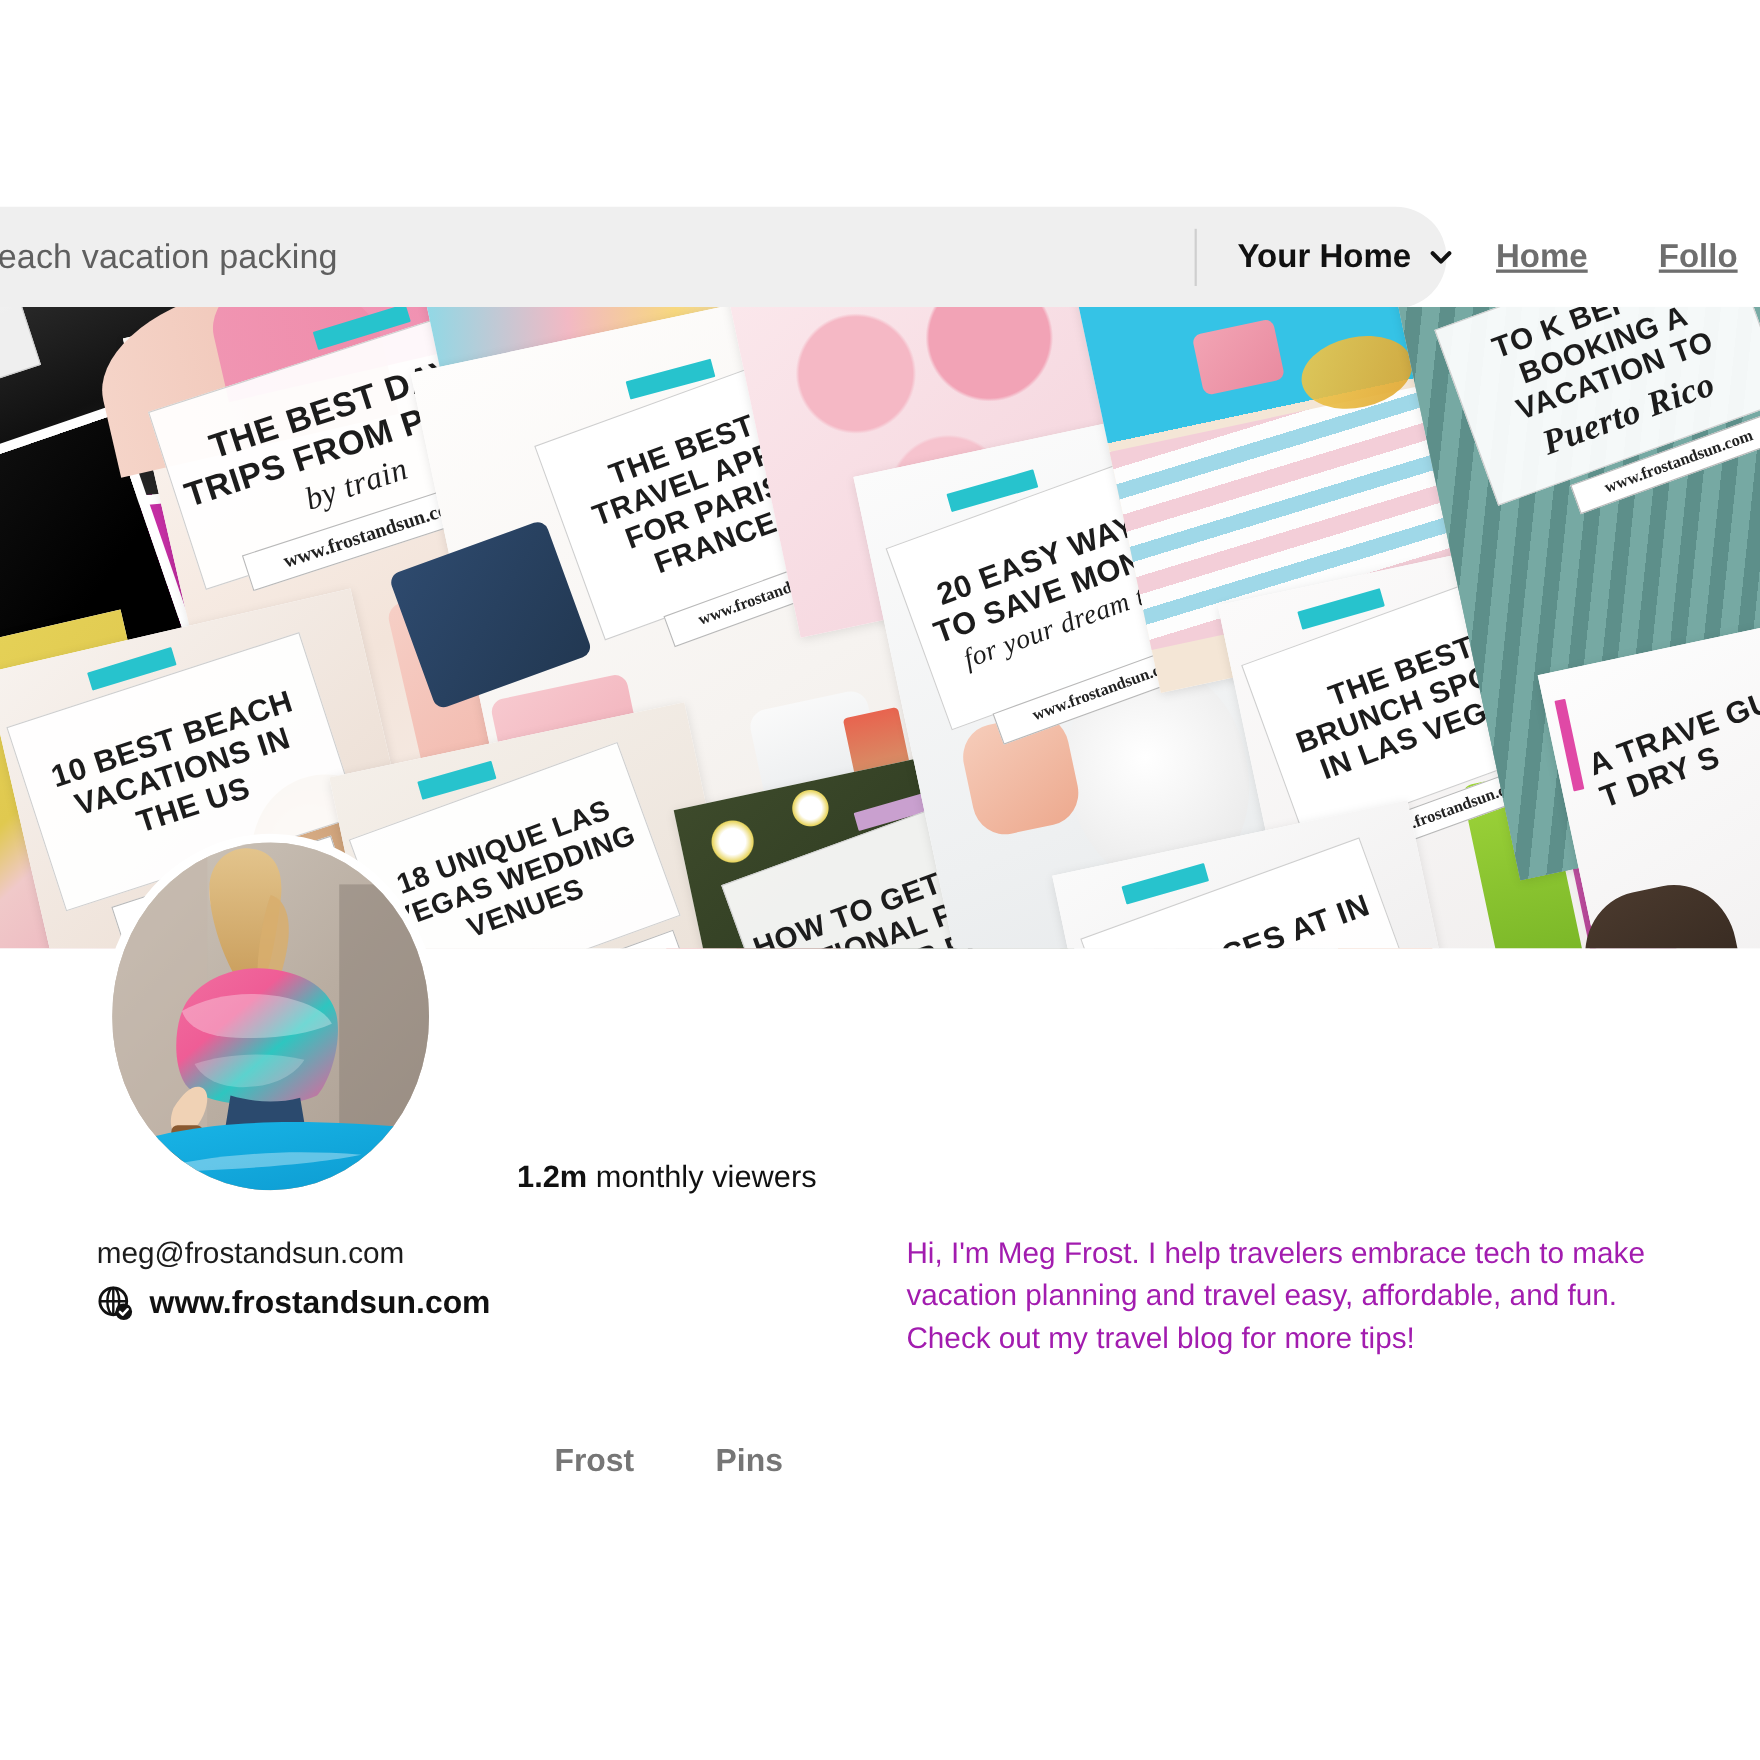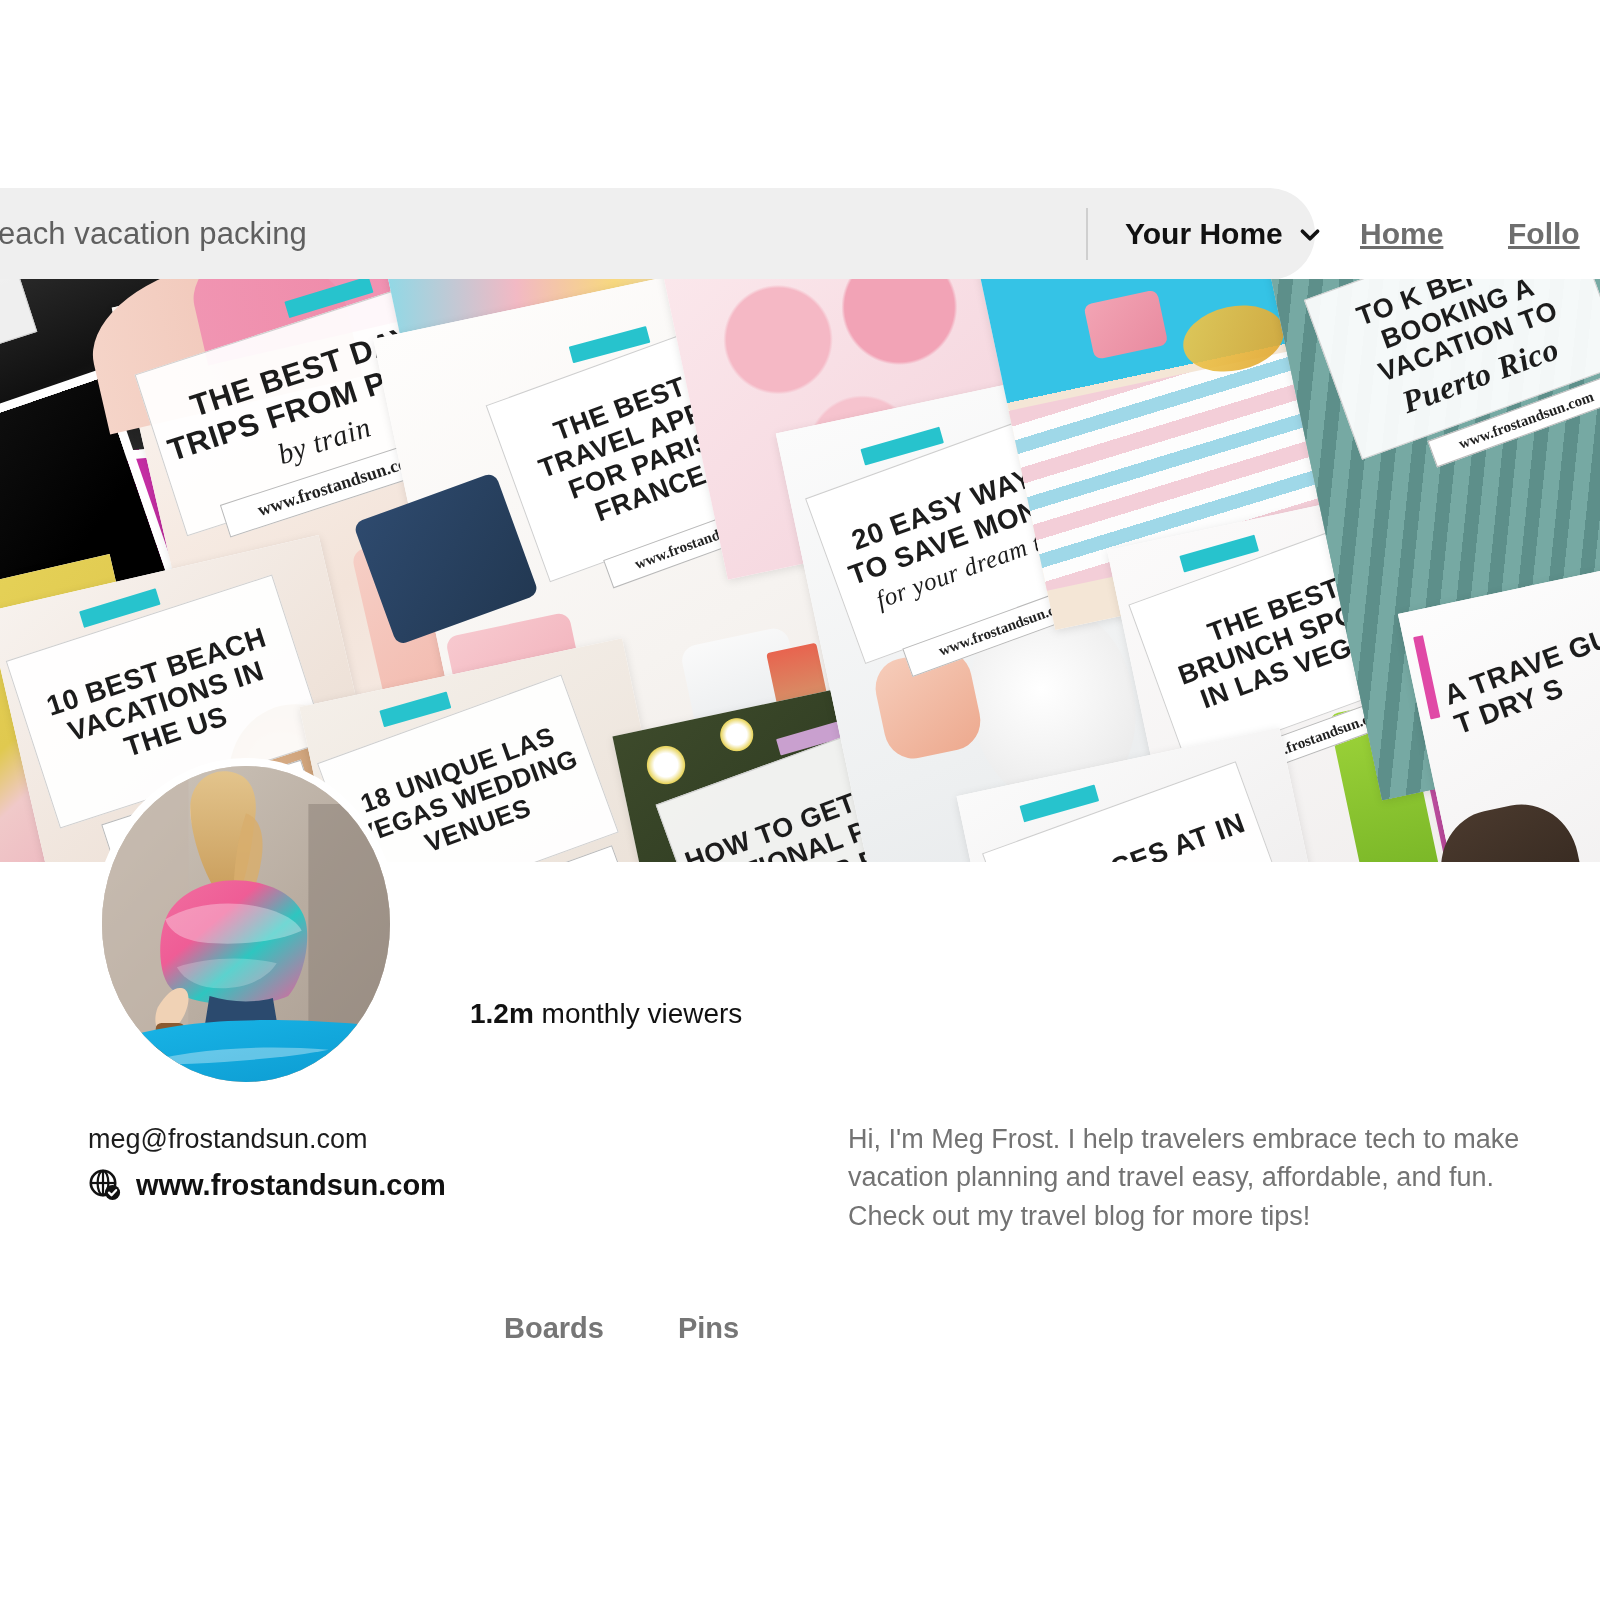--- a/index.html
+++ b/index.html
@@ -78,21 +78,21 @@
     position: absolute; left: 94px; top: 758px; width: 304px; height: 332px;
     border-radius: 50%; overflow: hidden;
     border: 8px solid #fff; background: #cfc6bd; z-index: 6;
   }
   .profile-title {
     position: absolute; left: 470px; top: 886px; width: 860px;
     font-size: 44px; font-weight: 400; color: #111; line-height: 1.36;
     letter-spacing: -.3px;
   }
   .viewers {
-    position: absolute; left: 470px; top: 998px;
+    position: absolute; left: 470px; top: 1054px;
     font-size: 28px; color: #111;
   }
   .viewers b { font-weight: 700; }
   .edit-profile {
     position: absolute; left: 1362px; top: 892px;
     padding: 22px 40px; background: #efefef; border: none; border-radius: 40px;
     font-family: "Liberation Sans", sans-serif;
     font-size: 28px; font-weight: 700; color: #111; white-space: nowrap;
     cursor: pointer;
   }
@@ -103,21 +103,21 @@
   }
   .website {
     position: absolute; left: 88px; top: 1168px;
     display: flex; align-items: center; gap: 14px;
   }
   .website-label { font-size: 29px; font-weight: 700; color: #111; }
   .globe { display: block; width: 34px; height: 34px; }
 
   .bio {
     position: absolute; left: 824px; top: 1120px; width: 700px;
-    font-size: 27px; color: #737373; line-height: 1.42; margin-left: 24px;
+    font-size: 27px; color: #a21caf; line-height: 1.42;
   }
 
   
   .tabs {
     position: absolute; left: 470px; top: 1292px;
     display: flex; align-items: center; gap: 6px;
   }
   .tab {
     padding: 20px 34px; border-radius: 40px; border: none; background: transparent;
     font-family: "Liberation Sans", sans-serif;
@@ -388,17 +388,17 @@
         <circle cx="24.5" cy="24.5" r="7.6" fill="#111"></circle>
         <path d="M21 24.6l2.5 2.6 4.6-5" fill="none" stroke="#fff" stroke-width="2.3" stroke-linecap="round" stroke-linejoin="round"></path>
       </svg>
     </span>
     <span class="website-label">www.frostandsun.com</span>
   </div>
 
   <p class="bio">Hi, I'm Meg Frost. I help travelers embrace tech to make vacation planning and travel easy, affordable, and fun. Check out my travel blog for more tips!</p>
 
   <div class="tabs">
-    <button class="tab">Boards</button>
+    <button class="tab">Frost</button>
     <button class="tab">Pins</button>
   </div>
 
 </div>
 
 </body></html>

